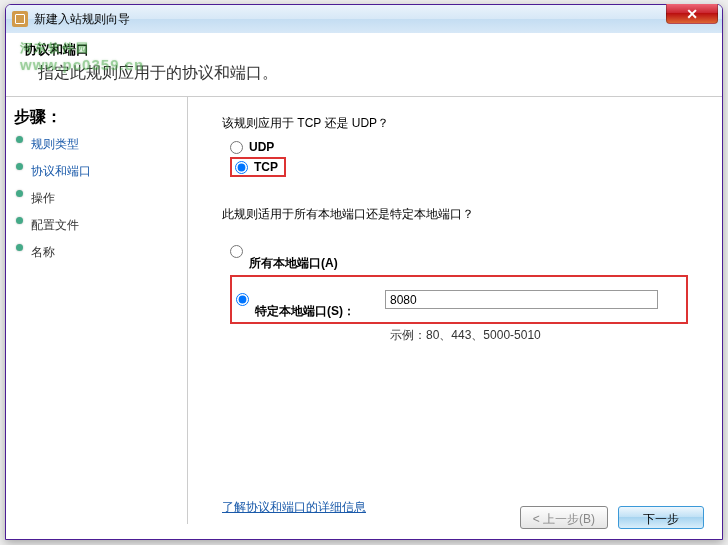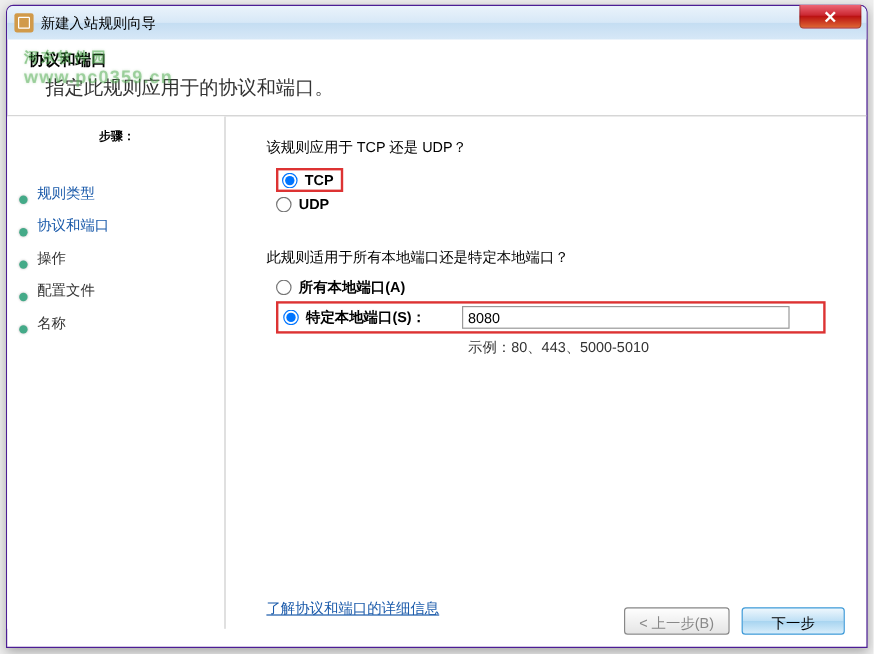--- a/index.html
+++ b/index.html
@@ -12,35 +12,35 @@
 .titlebar .btns { position: absolute; right: 4px; top: -1px; display: flex; }
 .titlebar .btn { width: 44px; height: 20px; border: 1px solid rgba(0,0,0,.25); border-top: none; display: flex; align-items: center; justify-content: center; }
 .titlebar .btn.close { width: 52px; background: linear-gradient(#e67,#c8232c 49%,#b11 50%,#d63); border-radius: 0 0 4px 4px; color:#fff; font-size:14px; font-weight:bold; }
 .watermark { position:absolute; left:14px; top:18px; font-size:32px; color: rgba(80,170,80,.55); font-weight:bold; letter-spacing:2px; pointer-events:none; z-index:50; text-shadow:0 0 2px rgba(80,170,80,.3); }
 .watermark .url { display:block; font-size:15px; margin-top:-4px; letter-spacing:1px; color: rgba(80,170,80,.45); }
 .header { padding: 8px 18px 12px; }
 .header h1 { font-size: 13px; font-weight: bold; }
 .header p { font-size: 16px; color: #333; margin-top: 4px; padding-left: 14px; }
 .content { display: flex; border-top: 1px solid #ccc; height: 428px; }
 .sidebar { width: 182px; background: #fff; border-right: 1px solid #ccc; padding: 10px 6px; }
-.sidebar h3 { font-size: 10px; font-weight: bold; margin-bottom: 27px; padding-left: 2px; text-align: center; }
-.sidebar .step { display:flex; align-items:flex-end; padding: 5px 4px; cursor:pointer; }
+.sidebar h3 { font-size: 16px; font-weight: bold; margin-bottom: 3px; padding-left: 2px; }
+.sidebar .step { display:flex; align-items:flex-start; padding: 5px 4px; cursor:pointer; }
 .sidebar .step .bullet { width:7px; height:7px; border-radius:50%; margin-right:8px; background:#4a8; box-shadow:0 0 2px rgba(0,0,0,.3); }
 .sidebar .step.done a { color:#1a5aaa; }
 .sidebar .step a { color:#333; text-decoration:none; }
 .pane { flex:1; padding: 18px 34px 10px 34px; position:relative; }
 .q { margin-bottom: 8px; }
 .radios { padding-left: 8px; }
 .radio-row { display:flex; align-items:center; margin: 3px 0; }
 .radio-row input { margin-right: 6px; }
 .radio-row label { font-weight: bold; }
 .box-red { border: 2px solid #d33; padding: 1px 6px 1px 3px; display:inline-flex; align-items:center; }
 .gap { height: 26px; }
 .port-line { display:flex; align-items:center; margin:3px 0; }
-.port-line .lbl { font-weight:bold; min-width:130px; }
+.port-line .lbl { font-weight:bold; min-width:130px;margin-top:24px; }
 .port-line input[type=text] { width: 273px; height:19px; border:1px solid #999; padding:1px 4px; font-size:12px; }
 .port-wrap.box-red { display:flex; align-items:center; padding:2px 4px; }
 .example { margin-left: 160px; margin-top: 2px; color:#333; }
 .link { color:#1a5aaa; text-decoration:underline; cursor:pointer; position:absolute; bottom:8px; left:34px; }
 .footer { position:absolute; bottom:10px; right:18px; display:flex; gap:10px; align-items:center; }
 .footer button { min-width:86px; height:23px; border:1px solid #888; background:linear-gradient(#fefefe,#e5e5e5); border-radius:3px; cursor:pointer; padding:4px 12px; }
 .footer button.primary { border:1px solid #3b99d8; background:linear-gradient(#eef7fd,#bfe0f5 49%,#a7d4f0 50%,#d9eefb); }
 .footer button.disabled { color:#888; }
 </style>
 </head>
@@ -89,28 +89,28 @@
       <div class="step">
           <span class="bullet"></span>
           <a>名称</a>
         </div>
     </div>
 
     <div class="pane">
       <p class="q">该规则应用于 TCP 还是 UDP？</p>
       <div class="radios">
         <div class="radio-row">
+          <input type="radio" name="proto" style="">
+          <label>UDP</label>
+        </div>
+        <div class="radio-row">
           <span class="box-red">
             <input type="radio" name="proto" checked="" style="">
             <label>TCP</label>
           </span>
-        </div>
-        <div class="radio-row">
-          <input type="radio" name="proto" style="">
-          <label>UDP</label>
         </div>
       </div>
 
       <div class="gap"></div>
 
       <p class="q">此规则适用于所有本地端口还是特定本地端口？</p>
       <div class="radios">
         <div class="port-line">
           <input type="radio" name="ports" style="margin-right: 6px;">
           <span class="lbl">所有本地端口(A)</span>

